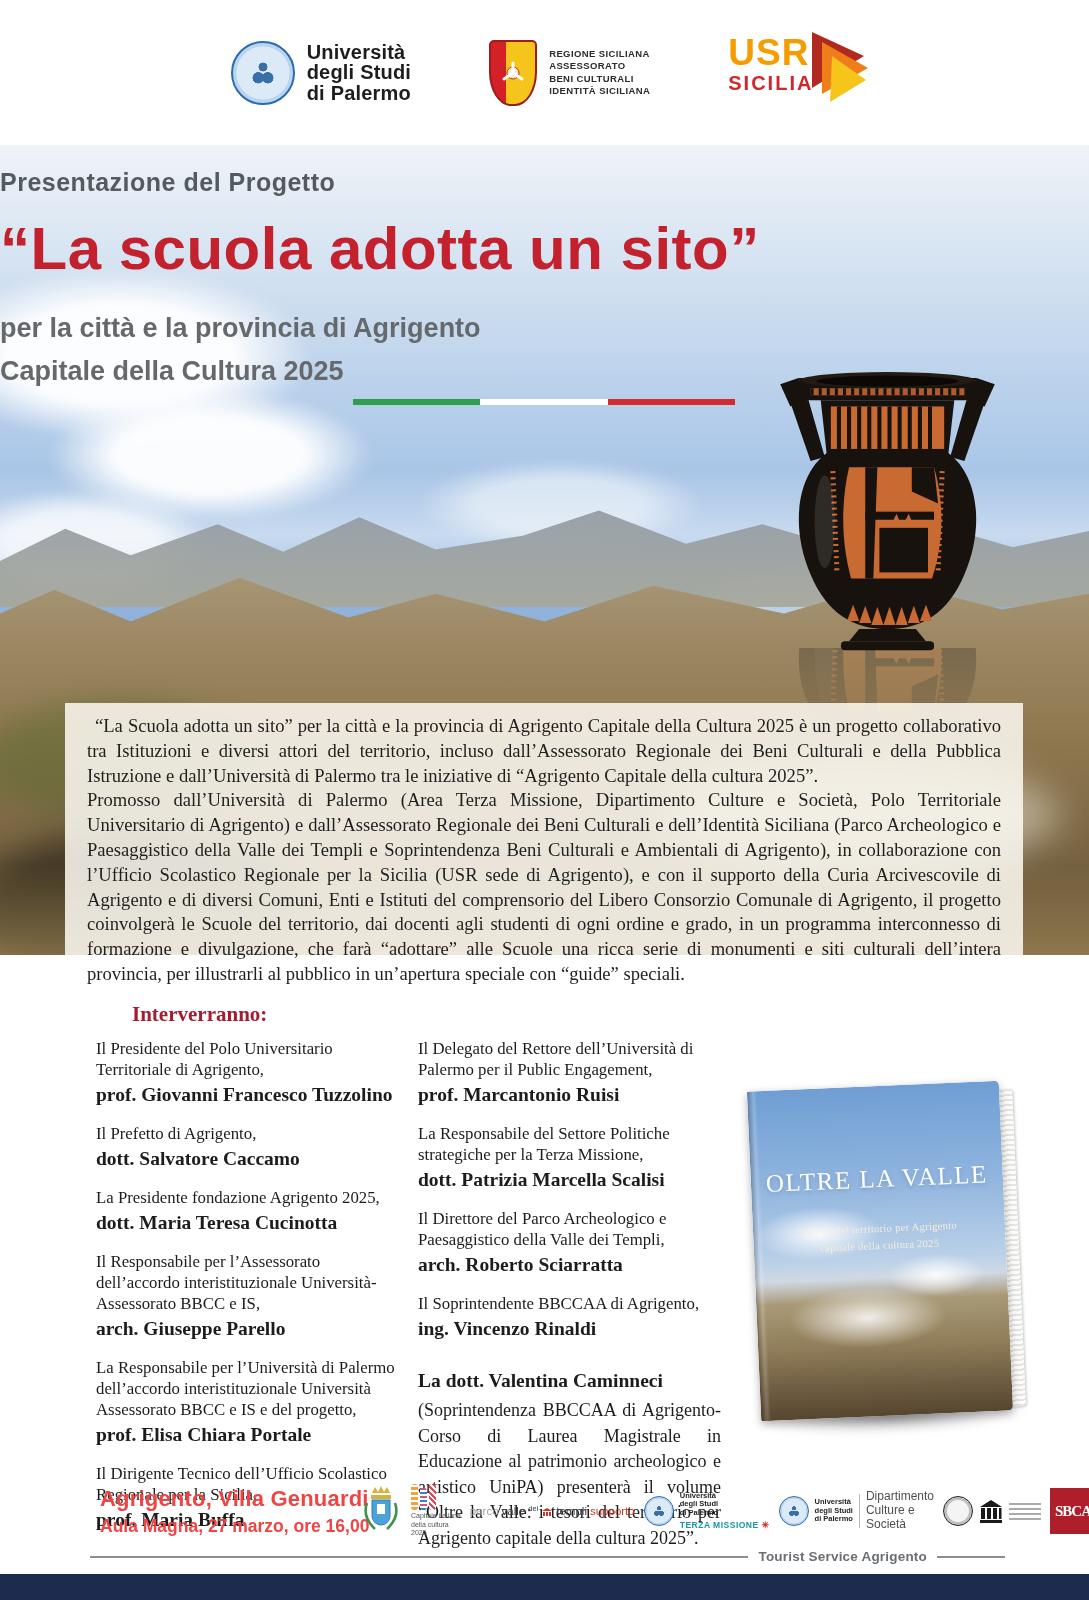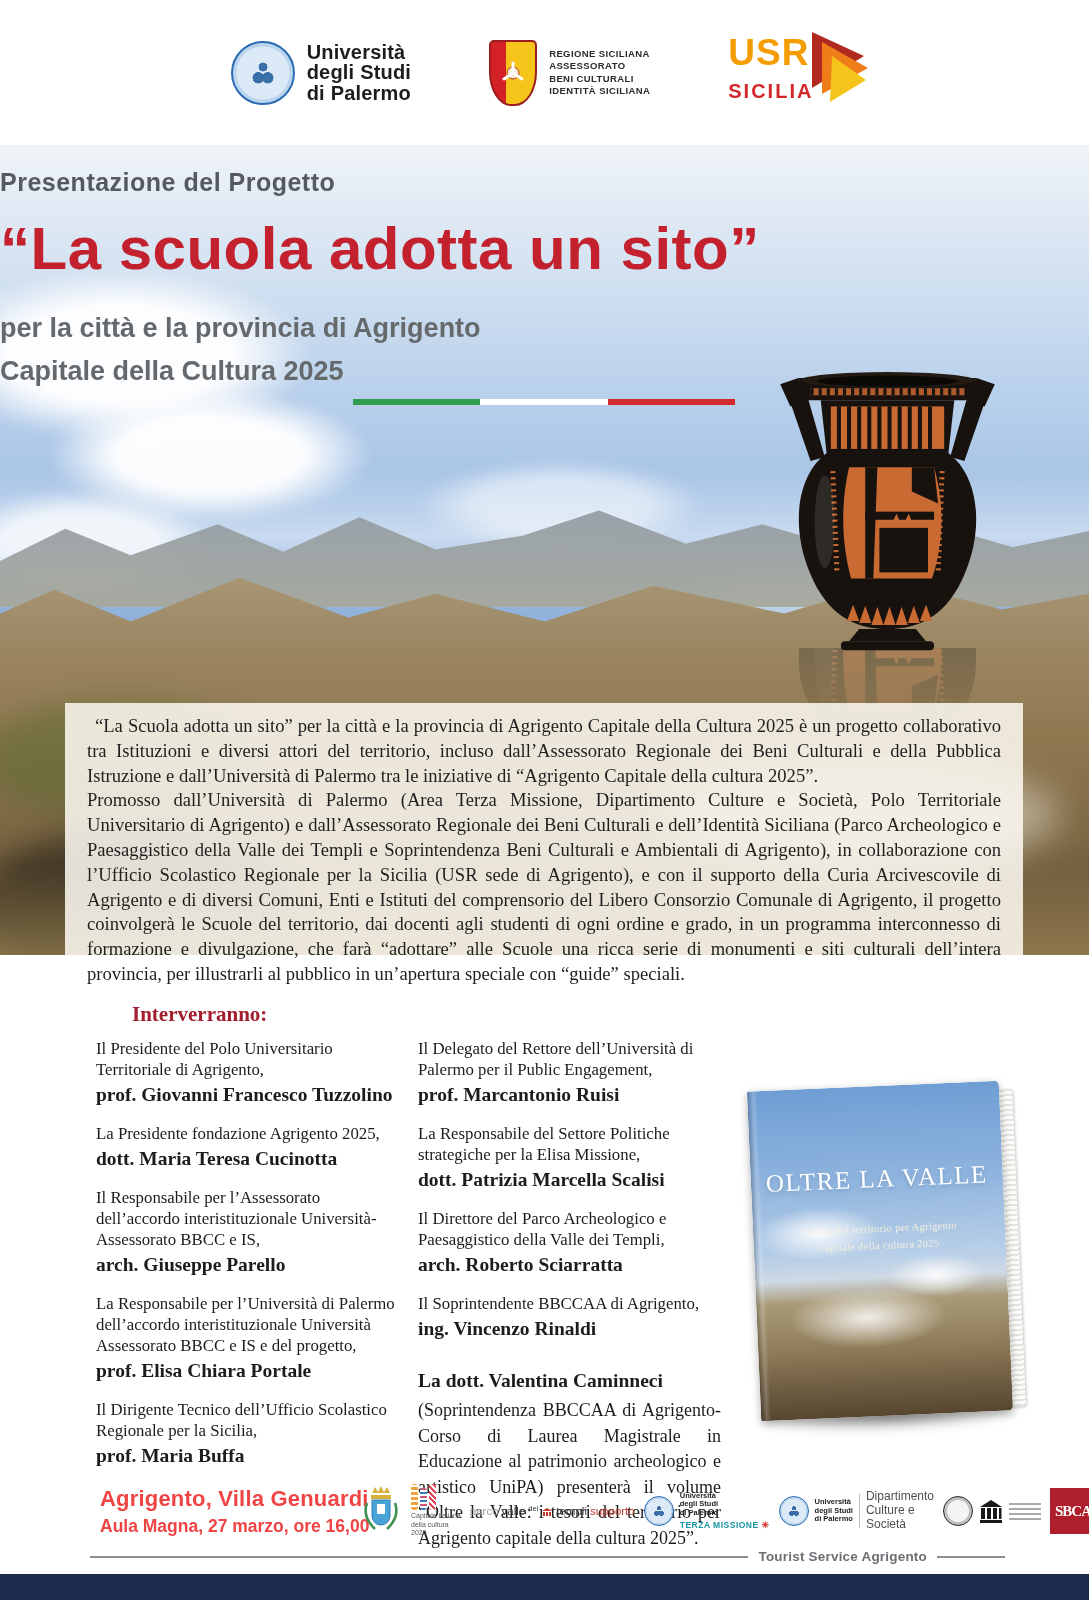--- a/index.html
+++ b/index.html
@@ -19,21 +19,21 @@
          radial-gradient(circle at 50% 50%, #dce9f6 0 62%, #bcd5ee 63% 100%);}
   .seal.big{width:60px;height:60px;}
   .seal.small{width:28px;height:28px;border-width:1.5px;}
   .unipa-text{font-weight:700;font-size:20px;line-height:1.02;color:#1d1d1b;letter-spacing:.2px;}
   .shield{width:44px;height:62px;border:2px solid #9b1d1d;border-radius:5px 5px 22px 22px/5px 5px 34px 34px;
           background:linear-gradient(90deg,#d42027 0 34%,#f6c51c 34% 100%);position:relative;}
   .shield svg{position:absolute;left:50%;top:50%;transform:translate(-50%,-50%);}
   .regione-text{font-weight:700;font-size:9.5px;line-height:1.3;color:#2b2b2b;letter-spacing:.4px;}
   .usr{position:relative;width:130px;height:78px;}
   .usr-line1{font-weight:800;font-size:37px;color:#f59c00;letter-spacing:1px;line-height:1;}
-  .usr-line2{font-weight:800;font-size:20px;color:#d3262b;letter-spacing:2px;line-height:1;margin-top:10px;}
+  .usr-line2{font-weight:800;font-size:20px;color:#d3262b;letter-spacing:2px;line-height:1;margin-top:2px;}
   .usr svg{position:absolute;right:-12px;top:-4px;}
 
   
   .photo{position:absolute;top:140px;left:0;width:1089px;height:815px;overflow:hidden;z-index:1;}
   .sky{position:absolute;left:0;top:0;right:0;bottom:0;
        background:linear-gradient(180deg,#f0f4f8 0%,#d7e4f2 14%,#b4cdea 34%,#97b9e1 52%,#8fb0d8 60%,#a3b8cf 66%,#b3b7ae 70%);}
   .cloud{position:absolute;background:radial-gradient(ellipse at center, rgba(255,255,255,.95) 0 42%, rgba(255,255,255,0) 72%);filter:blur(4px);}
   .haze{position:absolute;left:0;right:0;top:330px;height:130px;
         background:linear-gradient(180deg,rgba(255,255,255,0),rgba(255,255,255,.45),rgba(255,255,255,0));}
   .ridge{position:absolute;left:0;right:0;top:352px;height:115px;opacity:.92;
@@ -276,20 +276,24 @@
   </div>
 
   <div class="speakers-heading">Interverranno:</div>
 
   <div class="col col-left">
     <div class="sp-item">
       <div class="sp-role">Il Presidente del Polo Universitario Territoriale di Agrigento,</div>
       <div class="sp-name">prof. Giovanni Francesco Tuzzolino</div>
     </div>
     <div class="sp-item">
+      <div class="sp-role">Il Prefetto di Agrigento,</div>
+      <div class="sp-name">dott. Salvatore Caccamo</div>
+    </div>
+    <div class="sp-item">
       <div class="sp-role">La Presidente fondazione Agrigento 2025,</div>
       <div class="sp-name">dott. Maria Teresa Cucinotta</div>
     </div>
     <div class="sp-item">
       <div class="sp-role">Il Responsabile per l’Assessorato dell’accordo interistituzionale Università-Assessorato BBCC e IS,</div>
       <div class="sp-name">arch. Giuseppe Parello</div>
     </div>
     <div class="sp-item">
       <div class="sp-role">La Responsabile per l’Università di Palermo dell’accordo interistituzionale Università Assessorato BBCC e IS e del progetto,</div>
       <div class="sp-name">prof. Elisa Chiara Portale</div>
@@ -299,21 +303,21 @@
       <div class="sp-name">prof. Maria Buffa</div>
     </div>
   </div>
 
   <div class="col col-right">
     <div class="sp-item">
       <div class="sp-role">Il Delegato del Rettore dell’Università di Palermo per il Public Engagement,</div>
       <div class="sp-name">prof. Marcantonio Ruisi</div>
     </div>
     <div class="sp-item">
-      <div class="sp-role">La Responsabile del Settore Politiche strategiche per la Elisa Missione,</div>
+      <div class="sp-role">La Responsabile del Settore Politiche strategiche per la Terza Missione,</div>
       <div class="sp-name">dott. Patrizia Marcella Scalisi</div>
     </div>
     <div class="sp-item">
       <div class="sp-role">Il Direttore del Parco Archeologico e Paesaggistico della Valle dei Templi,</div>
       <div class="sp-name">arch. Roberto Sciarratta</div>
     </div>
     <div class="sp-item">
       <div class="sp-role">Il Soprintendente BBCCAA di Agrigento,</div>
       <div class="sp-name">ing. Vincenzo Rinaldi</div>
     </div>

